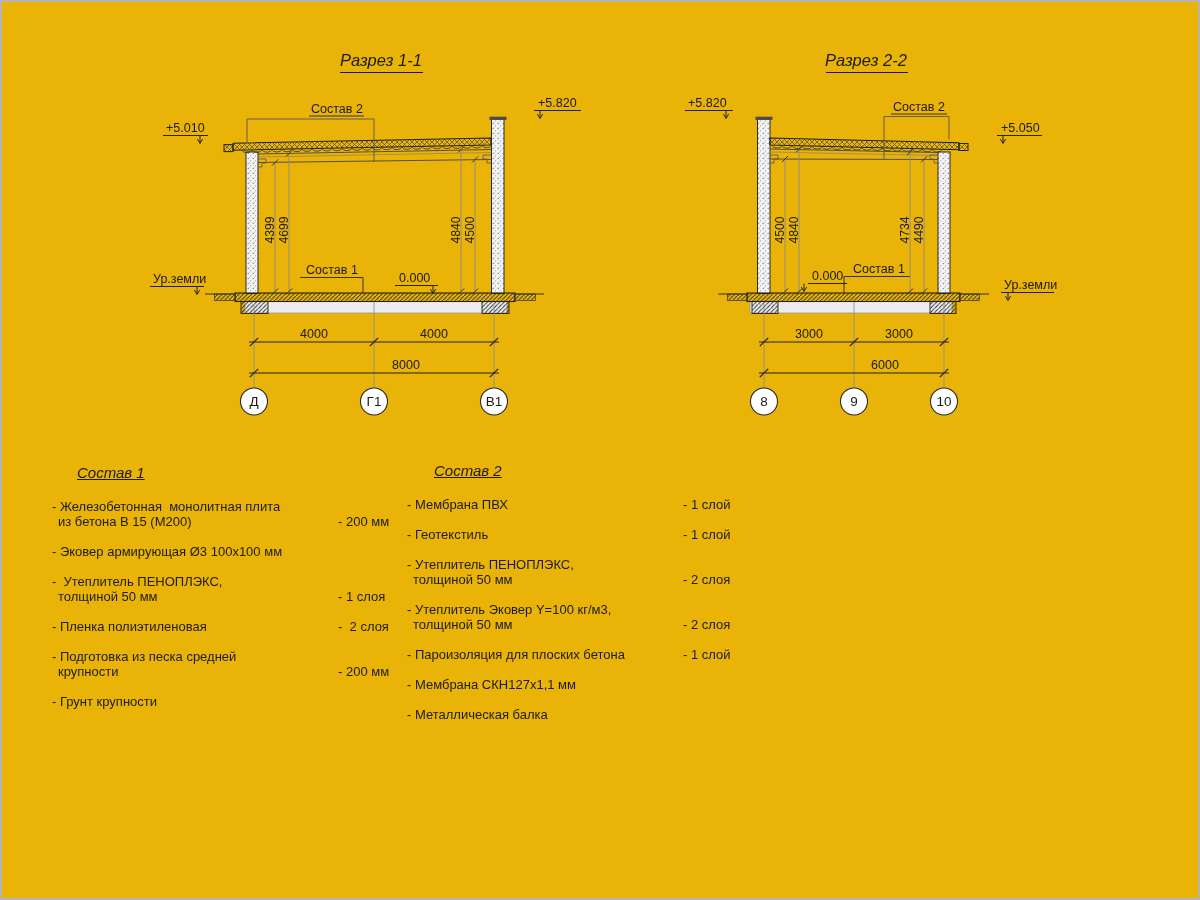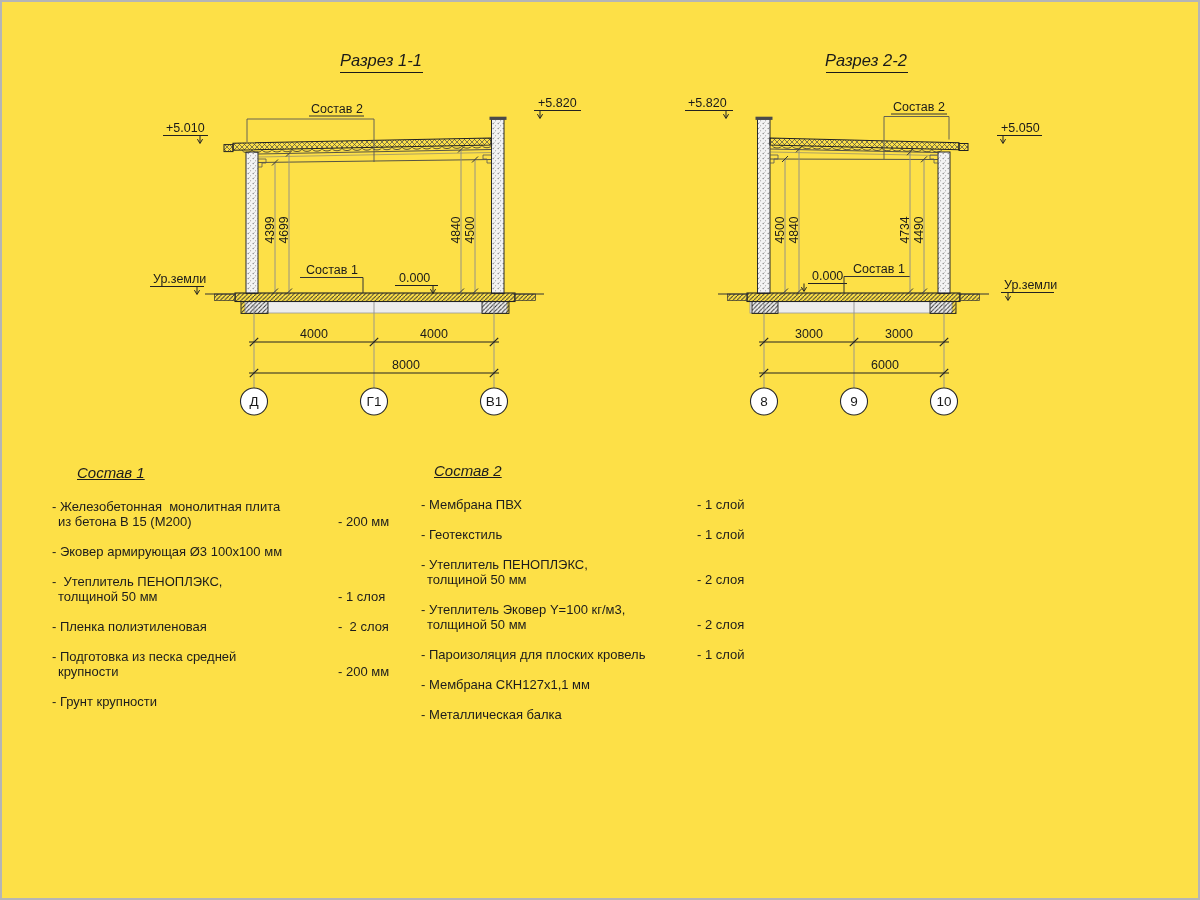--- a/index.html
+++ b/index.html
@@ -1,37 +1,37 @@
 <!DOCTYPE html>
 <html><head>
 <meta charset="utf-8">
 <style>
   html,body { margin:0; padding:0; background:#ffffff; }
   .page {
-    position:relative; width:1200px; height:900px; background:#fde047;
+    position:relative; width:1200px; height:900px; background:#eab308;
     border:2px solid #b5b5b5; box-sizing:border-box; overflow:hidden;
     font-family:"Liberation Sans", sans-serif; color:#1c1c1c;
   }
   svg.draw { position:absolute; left:0; top:0; }
   svg text { font-family:"Liberation Sans", sans-serif; fill:#1a1a1a; }
   .ttl  { font-size:16.5px; font-style:italic; text-anchor:middle; }
   .lbl  { font-size:12.5px; }
   .dim  { font-size:12.5px; text-anchor:middle; }
   .vdim { font-size:12.2px; text-anchor:middle; }
   .bub  { font-size:13.5px; text-anchor:middle; }
   .comp { position:absolute; font-size:13px; line-height:15px; }
   #comp1 { left:50px;  top:462px; width:370px; }
   #comp2 { left:405px; top:460px; width:320px; }
   .comp-title { font-style:italic; font-size:15px; line-height:18px;
                 text-decoration:underline; margin-bottom:17px; }
   #comp1 .comp-title { margin-left:25px; }
   #comp2 .comp-title { margin-left:27px; }
   .comp-item { display:grid; margin-bottom:15px;gap:33px; }
   #comp1 .comp-item { grid-template-columns:253px 1fr; }
-  #comp2 .comp-item { grid-template-columns:243px 1fr;margin-left:14px; }
+  #comp2 .comp-item { grid-template-columns:243px 1fr; }
   .l1,.l2,.cval { white-space:pre; }
   .l2 { padding-left:6px; }
   .cval { align-self:end; }
 </style>
 </head>
 <body>
 
 <div class="page">
 
 <svg class="draw" width="1200" height="450" viewBox="0 0 1200 450">
@@ -338,21 +338,21 @@
   </div>
   <div class="comp-item">
     <div>
           <div class="l1">- Утеплитель Эковер Y=100 кг/м3,</div>
          <div class="l2">толщиной 50 мм</div>
         </div>
     <div class="cval">- 2 слоя</div>
   </div>
   <div class="comp-item">
     <div>
-          <div class="l1">- Пароизоляция для плоских кровель</div>
+          <div class="l1">- Пароизоляция для плоских бетона</div>
          <div class="l2"></div>
         </div>
     <div class="cval">- 1 слой</div>
   </div>
   <div class="comp-item">
     <div>
           <div class="l1">- Мембрана СКН127х1,1 мм</div>
          <div class="l2"></div>
         </div>
     <div class="cval"></div>

